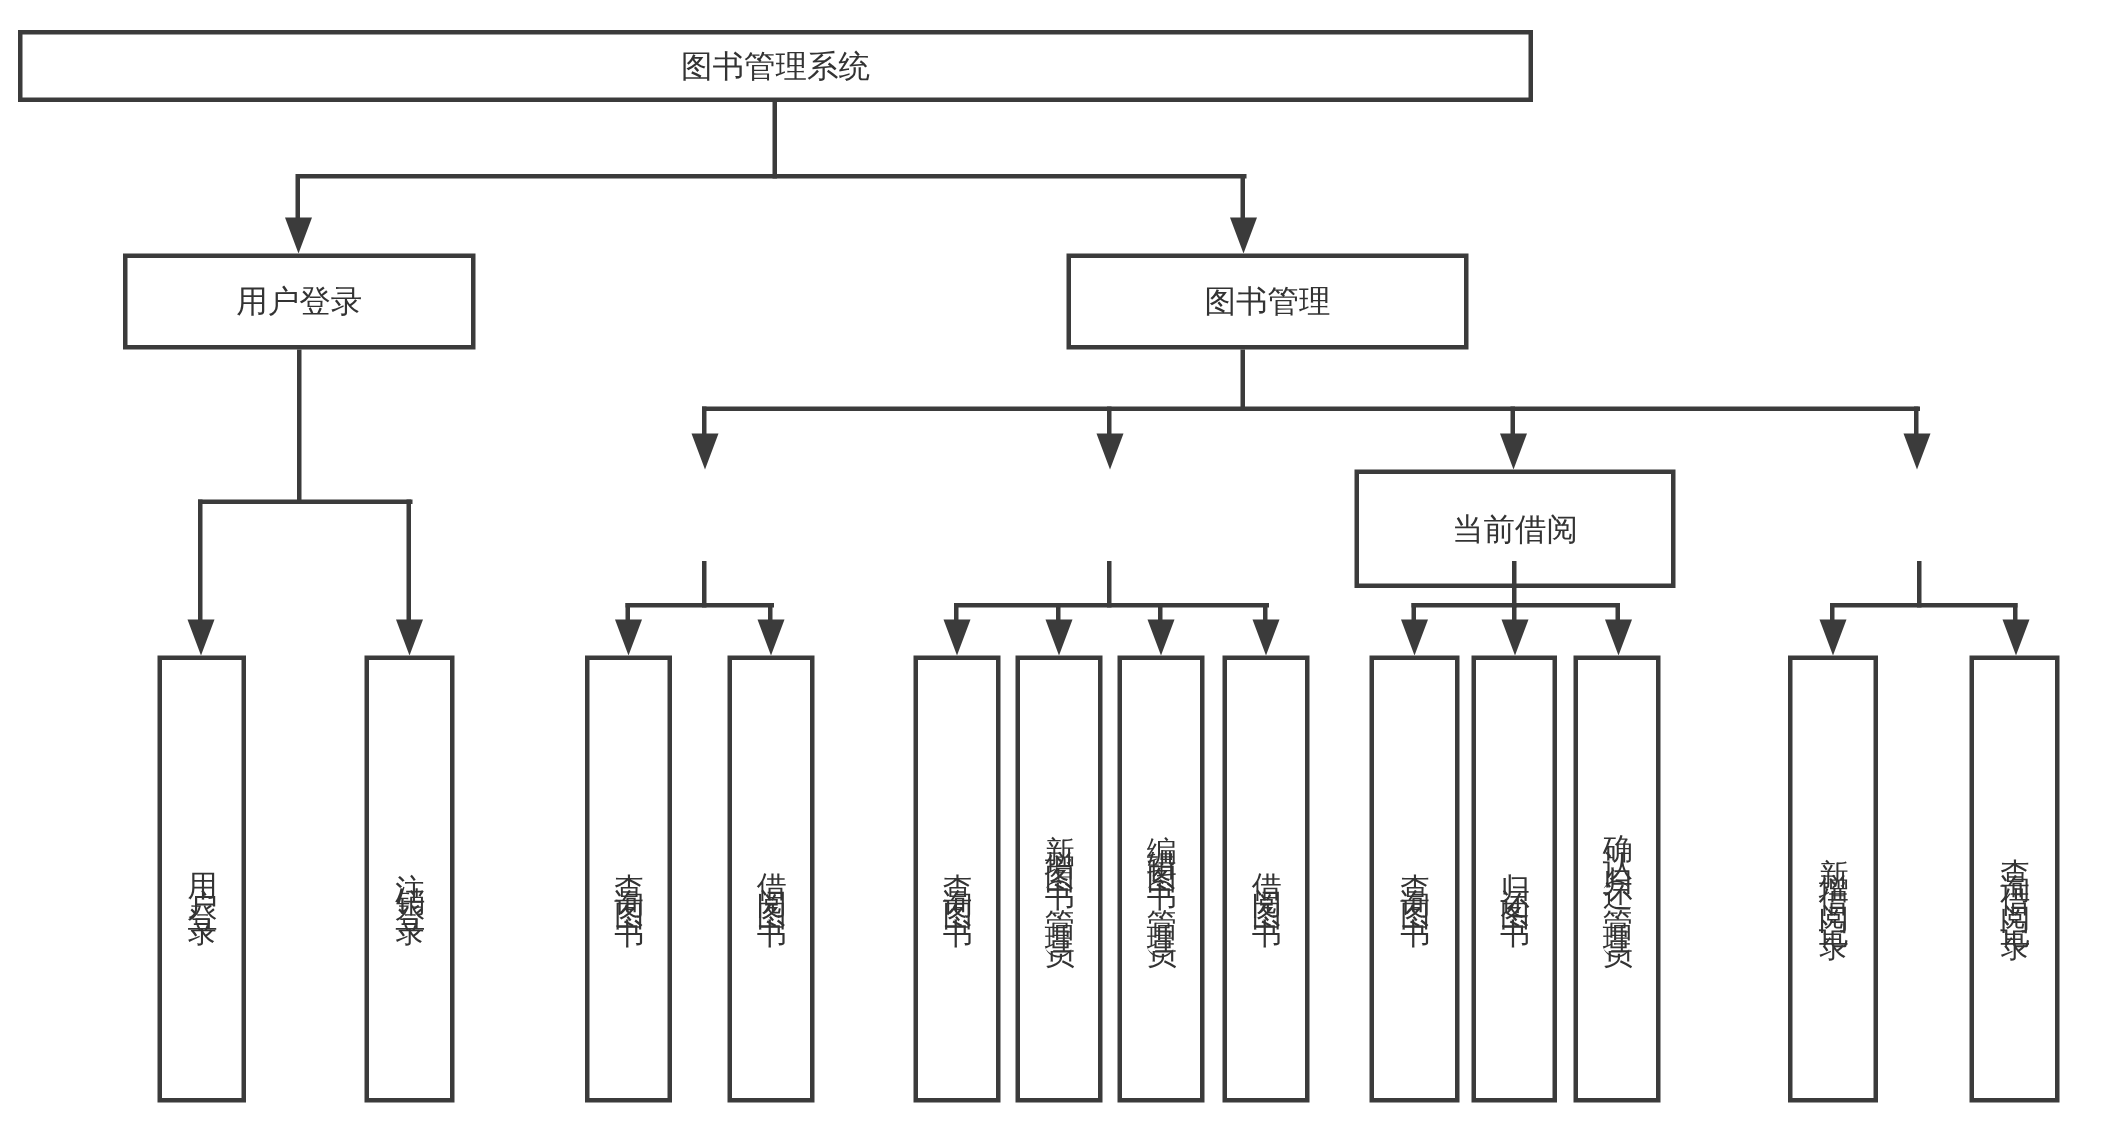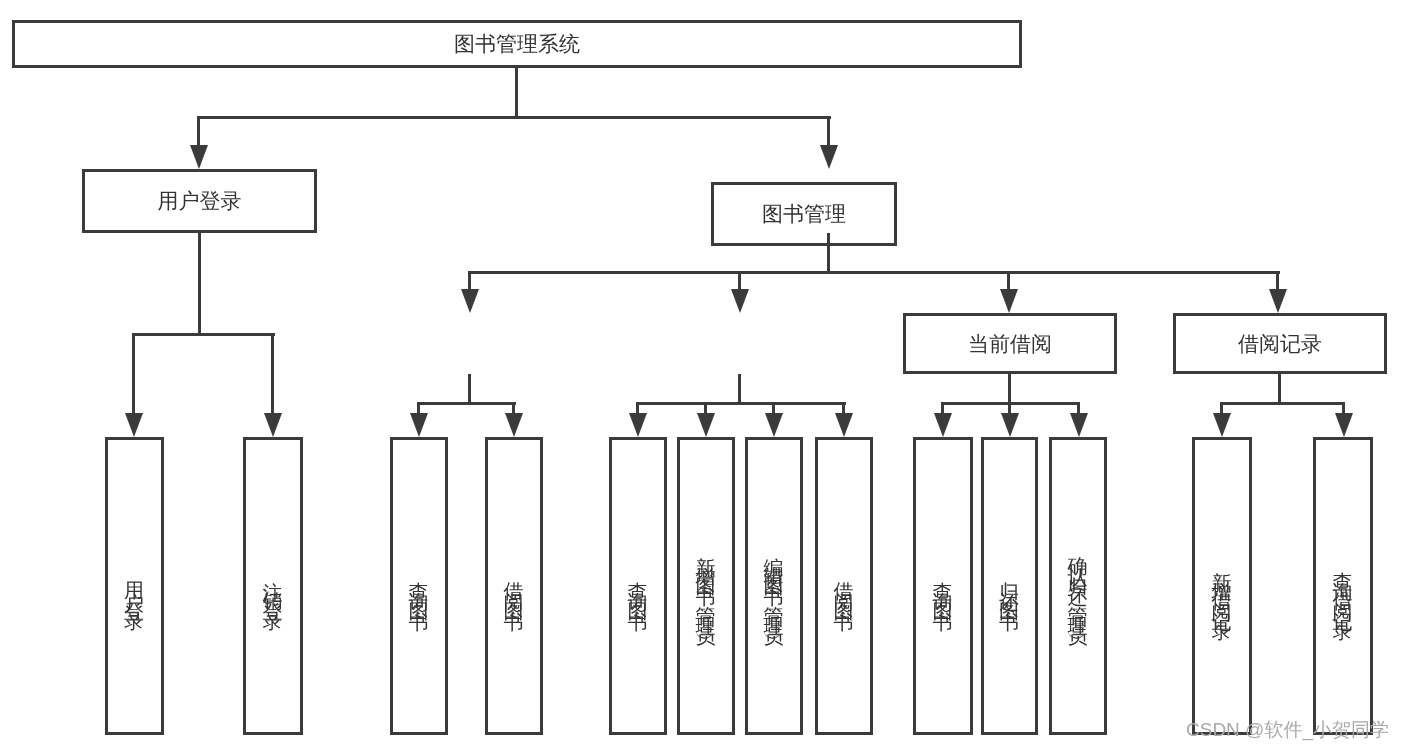--- a/index.html
+++ b/index.html
@@ -72,21 +72,21 @@
   <div class="vl" style="left:515px;top:68px;height:51px"></div>
   <div class="hl" style="left:198px;top:116px;width:633px"></div>
   <div class="vl" style="left:197px;top:116px;height:31px"></div>
   <div class="vl" style="left:827px;top:116px;height:31px"></div>
   <div class="arrow" style="left:190px;top:145px"></div>
   <div class="arrow" style="left:820px;top:145px"></div>
 
   <div class="box" style="left:82px;top:169px;width:235px;height:64px">
     <span>用户登录</span>
   </div>
-  <div class="box" style="left:711px;top:182px;width:186px;height:64px">
+  <div class="box" style="left:711px;top:169px;width:268px;height:64px">
     <span>图书管理</span>
   </div>
 
   <div class="vl" style="left:198px;top:233px;height:103px"></div>
   <div class="hl" style="left:132px;top:333px;width:143px"></div>
   <div class="vl" style="left:132px;top:333px;height:82px"></div>
   <div class="vl" style="left:271px;top:333px;height:82px"></div>
   <div class="arrow" style="left:125px;top:413px"></div>
   <div class="arrow" style="left:264px;top:413px"></div>
 
@@ -94,25 +94,22 @@
   <div class="hl" style="left:468px;top:271px;width:812px"></div>
   <div class="vl" style="left:468px;top:271px;height:20px"></div>
   <div class="vl" style="left:738px;top:271px;height:20px"></div>
   <div class="vl" style="left:1007px;top:271px;height:20px"></div>
   <div class="vl" style="left:1276px;top:271px;height:20px"></div>
   <div class="arrow" style="left:461px;top:289px"></div>
   <div class="arrow" style="left:731px;top:289px"></div>
   <div class="arrow" style="left:1000px;top:289px"></div>
   <div class="arrow" style="left:1269px;top:289px"></div>
 
-  <div class="box" style="left:903px;top:313px;width:214px;height:61px">
+  <div class="box" style="left:903px;top:313px;width:214px;height:79px">
     <span>当前借阅</span>
-  </div>
-  <div class="box" style="left:1173px;top:313px;width:214px;height:61px">
-    <span>借阅记录</span>
   </div>
 
   <div class="vl" style="left:468px;top:374px;height:31px"></div>
   <div class="hl" style="left:417px;top:402px;width:99px"></div>
   <div class="vl" style="left:417px;top:402px;height:13px"></div>
   <div class="vl" style="left:512px;top:402px;height:13px"></div>
   <div class="arrow" style="left:410px;top:413px"></div>
   <div class="arrow" style="left:505px;top:413px"></div>
 
   <div class="vl" style="left:738px;top:374px;height:31px"></div>
@@ -179,15 +176,14 @@
     <span class="vtext">确认归还（管理员）</span>
   </div>
 
   <div class="box leaf" style="left:1192px;width:60px">
     <span class="vtext">新增借阅记录</span>
   </div>
   <div class="box leaf" style="left:1313px;width:60px">
     <span class="vtext">查询借阅记录</span>
   </div>
 
-  <div class="watermark">CSDN @软件_小贺同学</div>
 
 </div>
 
 </body></html>

